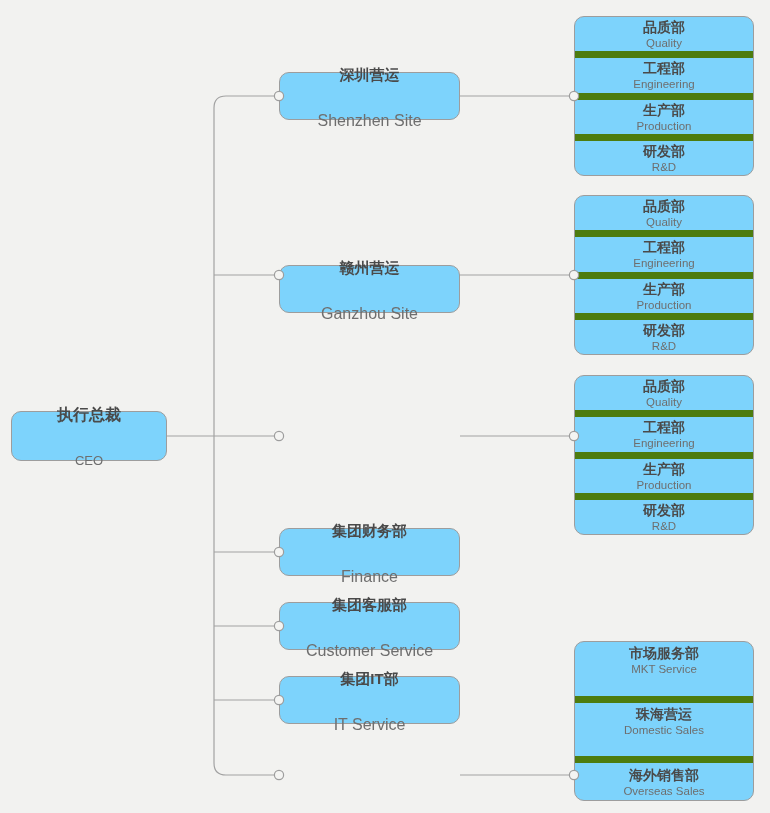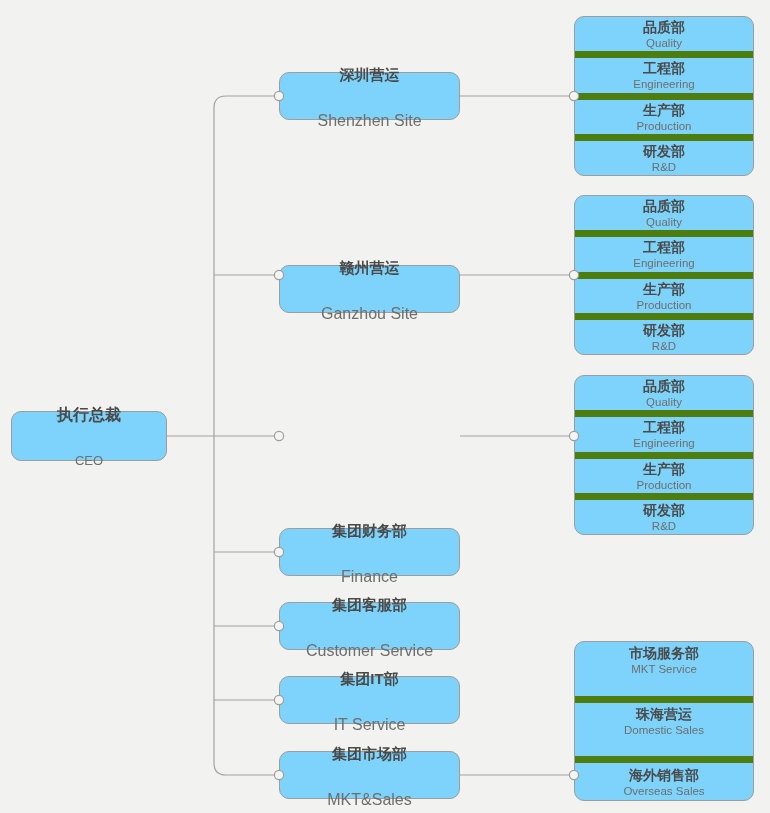--- a/index.html
+++ b/index.html
@@ -80,24 +80,20 @@
     <div class="en">Finance</div>
   </div>
   <div class="node lvl2 n5">
     <div class="zh">集团客服部</div>
     <div class="en">Customer Service</div>
   </div>
   <div class="node lvl2 n6">
     <div class="zh">集团IT部</div>
     <div class="en">IT Service</div>
   </div>
-  <div class="node lvl2 n7">
-    <div class="zh">集团市场部</div>
-    <div class="en">MKT&amp;Sales</div>
-  </div>
 
   <div class="group g1">
     <div class="row">
       <div class="zh">品质部</div>
       <div class="en">Quality</div>
     </div>
     <div class="row">
       <div class="zh">工程部</div>
       <div class="en">Engineering</div>
     </div>

